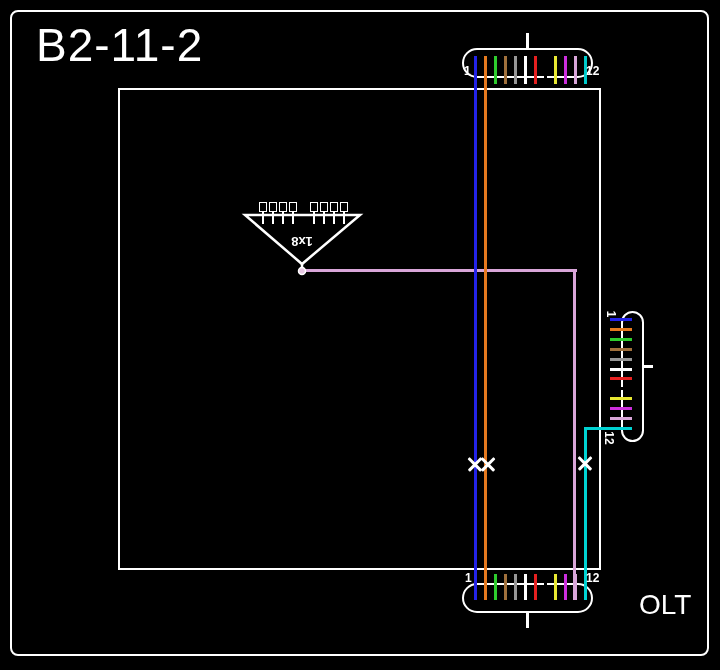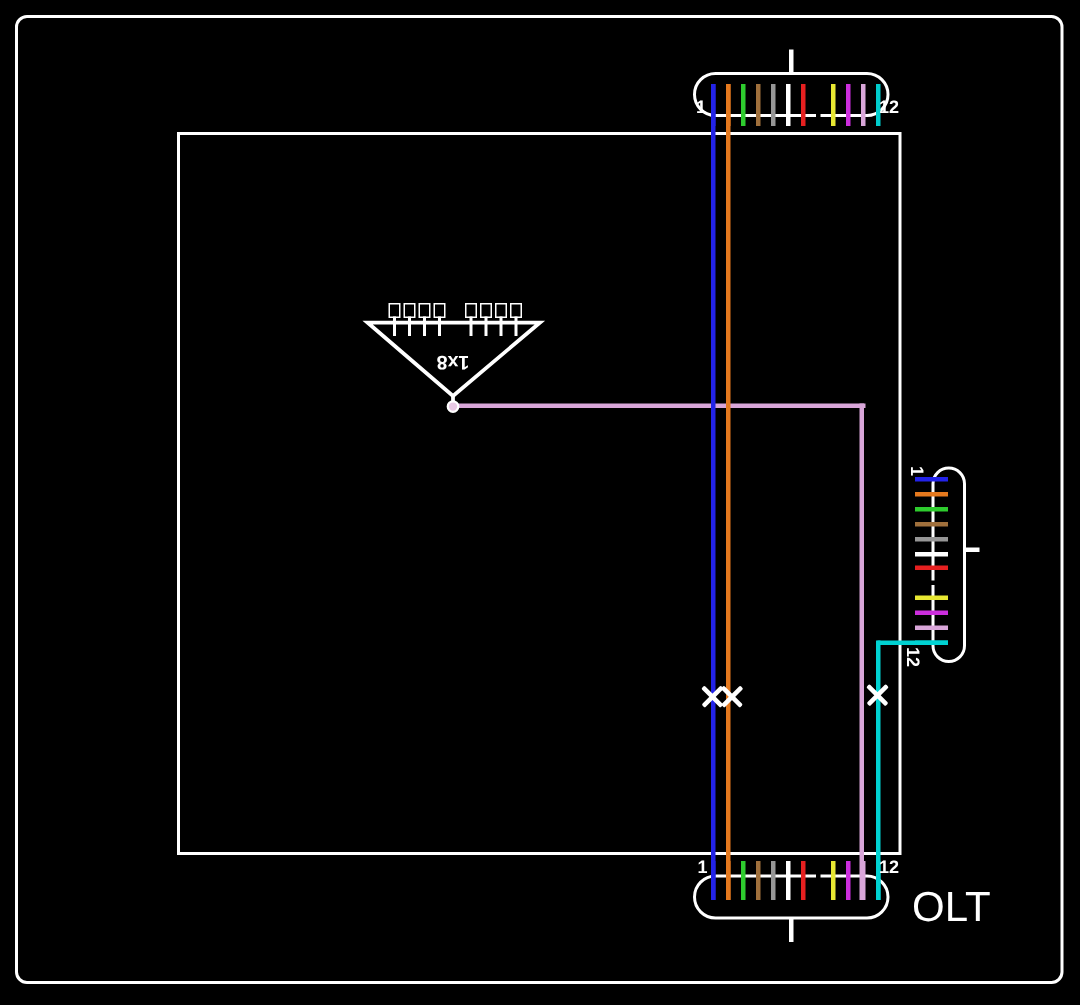--- a/index.html
+++ b/index.html
@@ -7,21 +7,21 @@
           font-family:"Liberation Sans", sans-serif;}
   .abs{position:absolute;}
   .layer{position:absolute;left:0;top:0;width:720px;height:670px;pointer-events:none;}
 
   .outer-border{left:10px;top:10px;width:699px;height:646px;border:2.5px solid #fff;
                 border-radius:8px;box-sizing:border-box;}
   .inner-box{left:118px;top:88px;width:483px;height:482px;border:2px solid #fff;
              box-sizing:border-box;}
 
   .title{left:36px;top:18px;font-size:46px;color:#fff;letter-spacing:1px;}
-  .olt{left:608px;top:589px;font-size:28px;color:#fff;}
+  .olt{left:639px;top:589px;font-size:28px;color:#fff;}
 
   .capsule{border:2.5px solid #fff;box-sizing:border-box;background:transparent;}
   .capsule.h{border-radius:16px;}
   .capsule.v{border-radius:12px;}
   .handle{background:#fff;}
 
   .conn-label{color:#fff;font-size:12px;font-weight:bold;line-height:12px;}
   .rot90{transform:rotate(90deg);transform-origin:center;}
 
   .cable-v{position:absolute;width:3px;}
@@ -35,20 +35,21 @@
 
   .splitter-label{left:284px;top:234px;width:36px;text-align:center;color:#fff;
       font-size:13px;font-weight:bold;transform:rotate(180deg);}
 </style>
 </head>
 <body>
 
 <div class="canvas">
 
   <div class="abs outer-border"></div>
+  <div class="abs title">B2-11-2</div>
   <div class="abs olt">OLT</div>
   <div class="abs inner-box"></div>
 
   <div class="abs capsule h" style="left:462px;top:48px;width:131px;height:30px;"></div>
   <div class="abs handle" style="left:526px;top:33px;width:2.5px;height:15px;"></div>
 
   <div class="abs capsule h" style="left:462px;top:583px;width:131px;height:30px;"></div>
   <div class="abs handle" style="left:526px;top:612px;width:2.5px;height:16px;"></div>
 
   <div class="abs capsule v" style="left:621px;top:311px;width:23px;height:131px;"></div>

